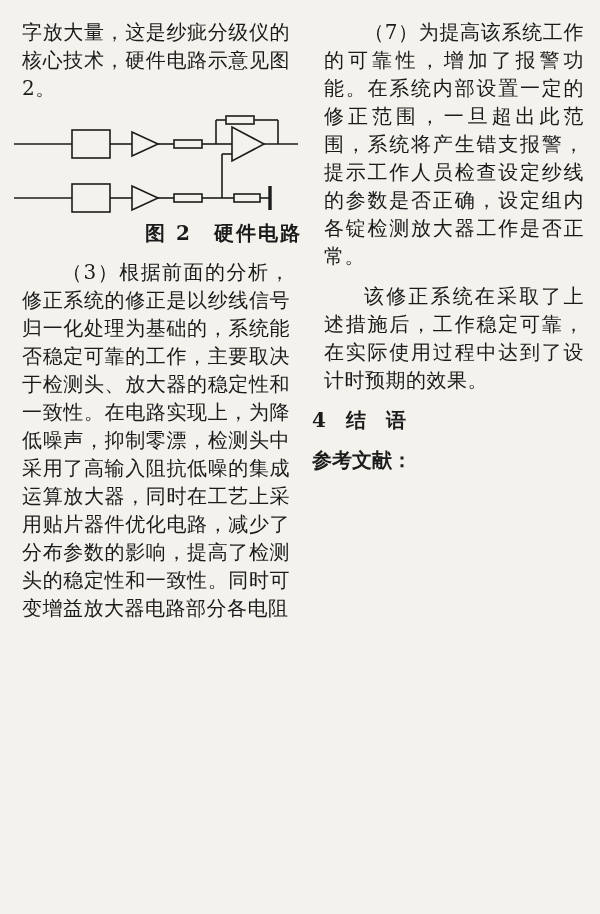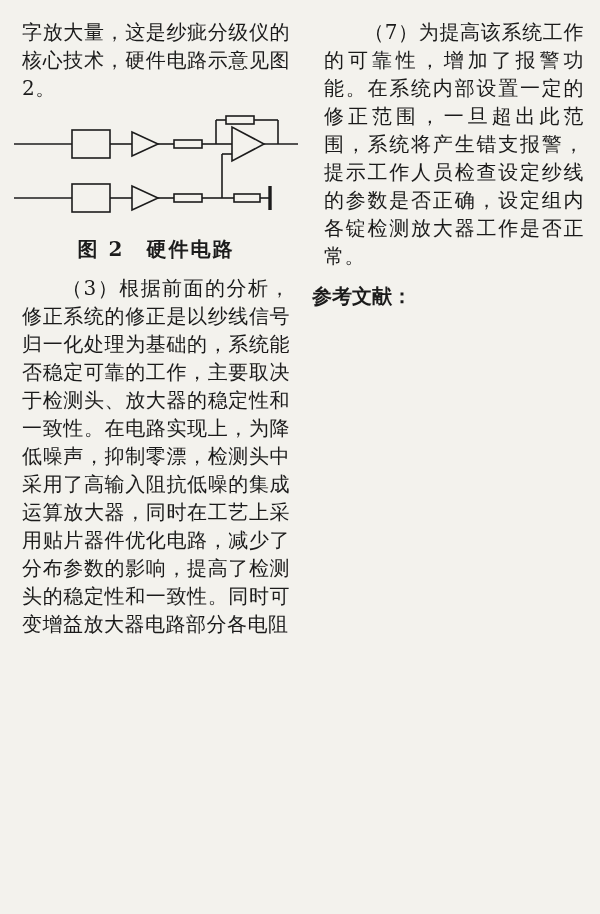--- a/index.html
+++ b/index.html
@@ -22,22 +22,22 @@
     text-align:justify;
     letter-spacing:0.5px;
   }
   p.indent{text-indent:2em;}
   .figure-block{margin:8px 0 2px;text-align:center;}
   .figure-block svg{display:block;margin:0 auto;}
   .figure-caption{
     font-weight:bold;
     font-size:20px;
     line-height:26px;
-    text-align:center;
-    margin:16px 0 8px;
+    text-align:right;
+    margin:0 0 8px;
     letter-spacing:2px;
   }
   .section-heading{
     font-weight:bold;
     font-size:20px;
     line-height:28px;
     margin:8px 0 6px;
     text-align:left;
   }
   .ref-heading{
@@ -99,20 +99,22 @@
 
 
     <p class="body-text indent">（3）根据前面的分析，修正系统的修正是以纱线信号归一化处理为基础的，系统能否稳定可靠的工作，主要取决于检测头、放大器的稳定性和一致性。在电路实现上，为降低噪声，抑制零漂，检测头中采用了高输入阻抗低噪的集成运算放大器，同时在工艺上采用贴片器件优化电路，减少了分布参数的影响，提高了检测头的稳定性和一致性。同时可变增益放大器电路部分各电阻</p>
   </div>
 
   <div class="col col-right">
 
 
     <p class="body-text indent">（7）为提高该系统工作的可靠性，增加了报警功能。在系统内部设置一定的修正范围，一旦超出此范围，系统将产生错支报警，提示工作人员检查设定纱线的参数是否正确，设定组内各锭检测放大器工作是否正常。</p>
 
+    <p class="body-text indent">该修正系统在采取了上述措施后，工作稳定可靠，在实际使用过程中达到了设计时预期的效果。</p>
 
+    <div class="section-heading">4　结　语</div>
 
 
     <div class="ref-heading">参考文献：</div>
 
   </div>
 
 </div>
 
 </body></html>

